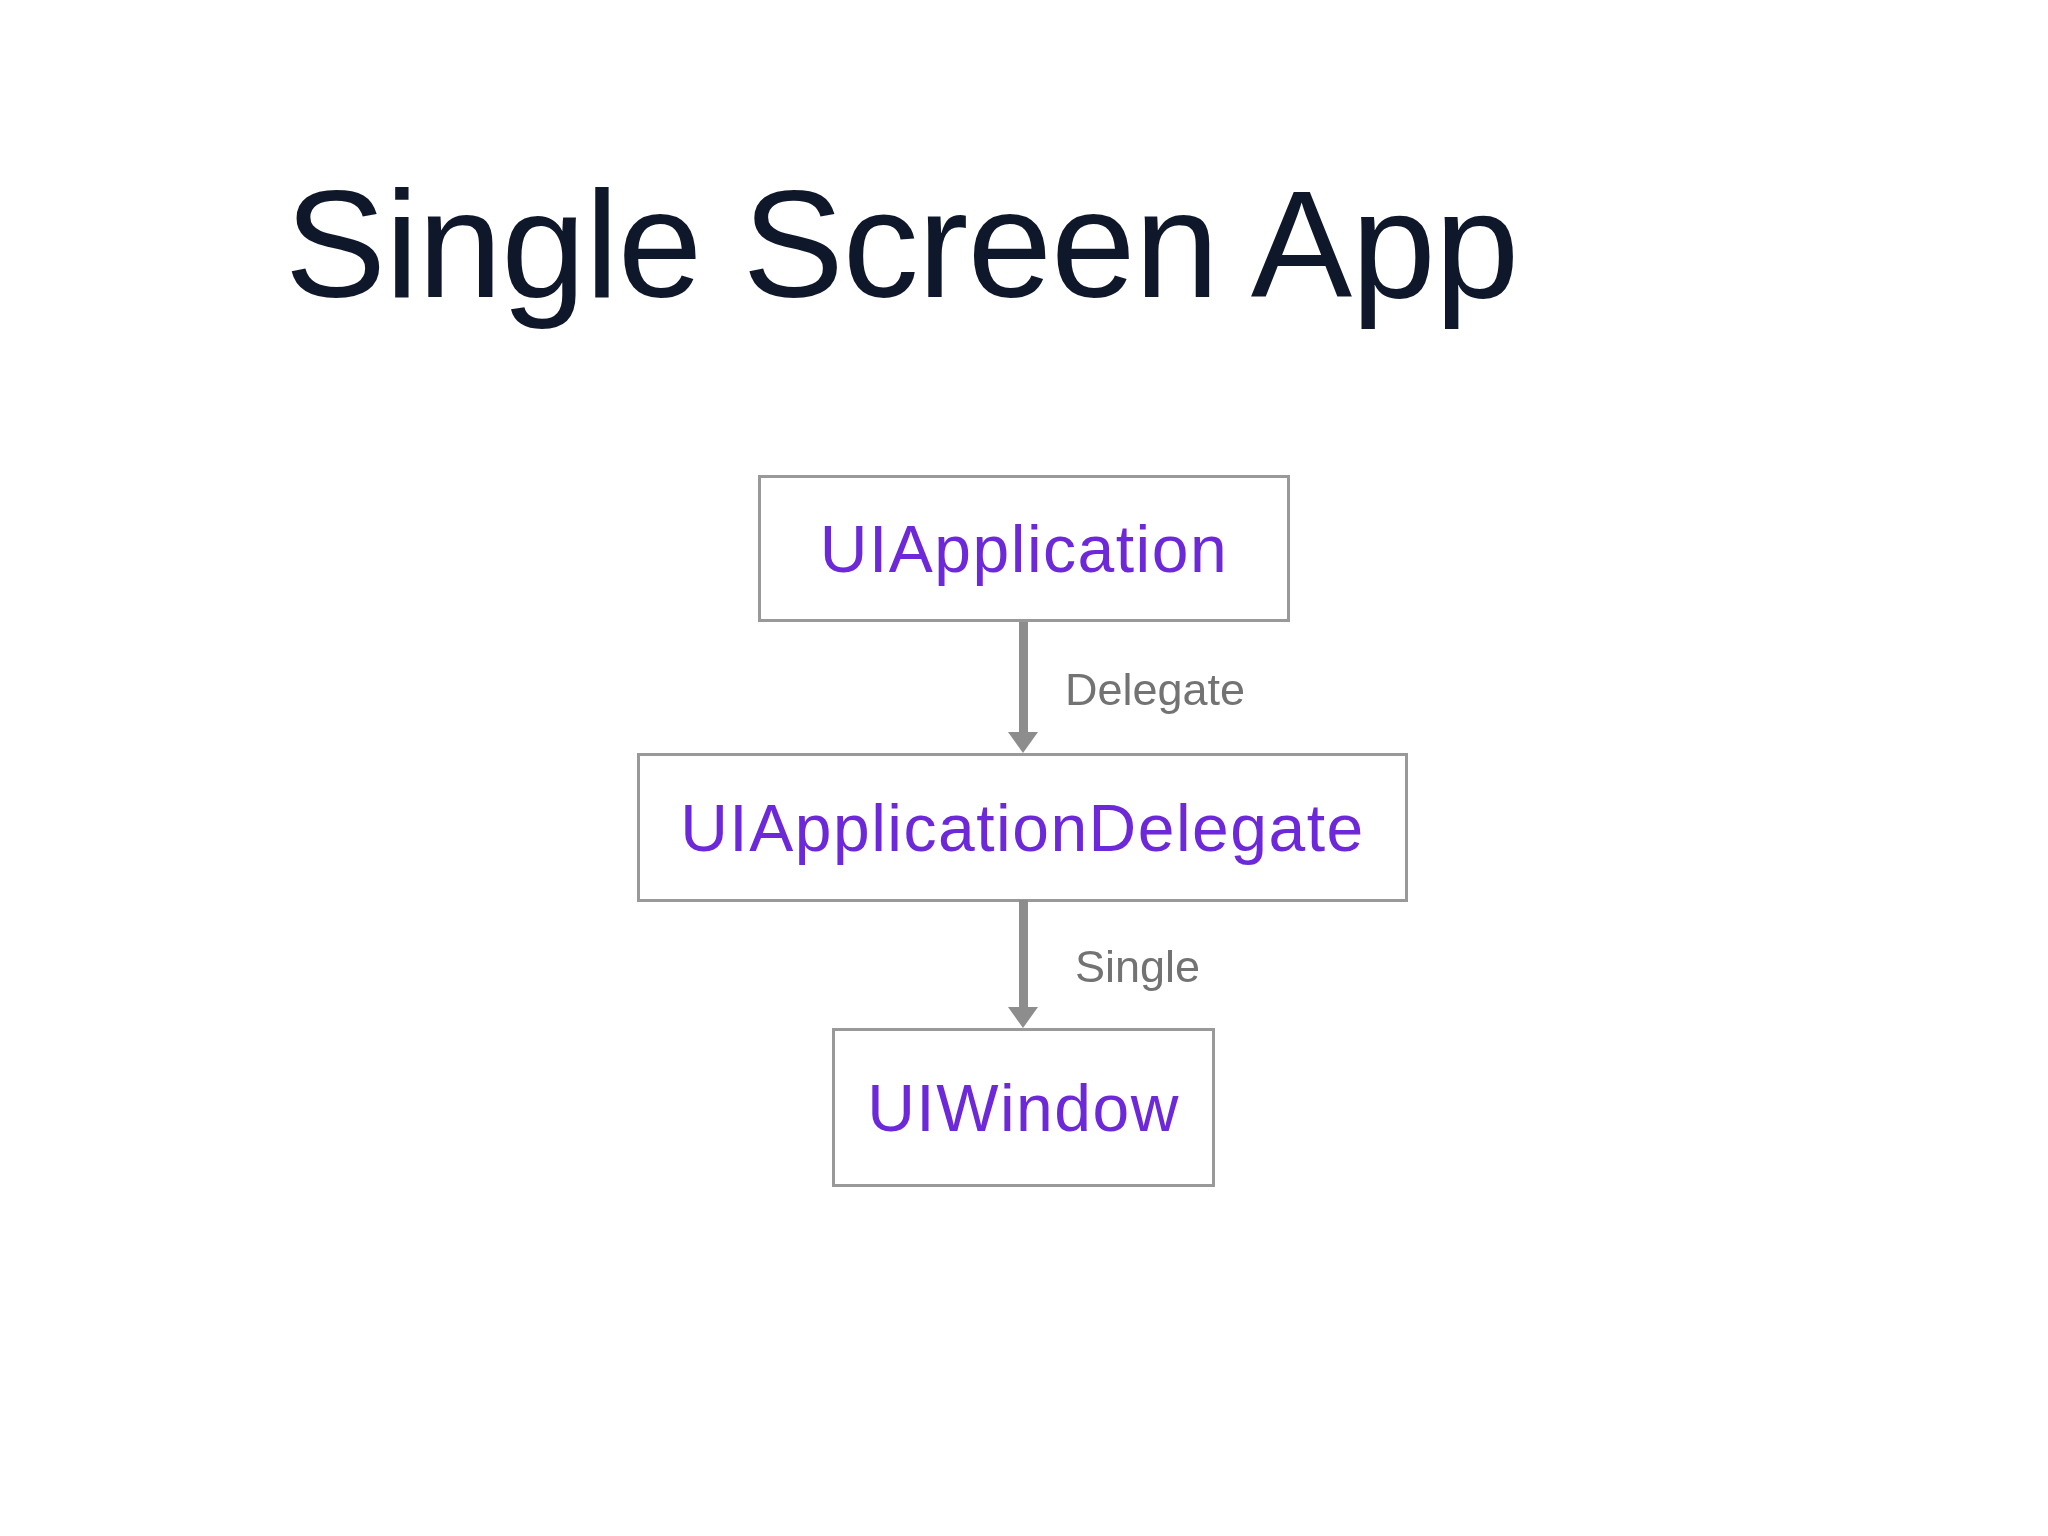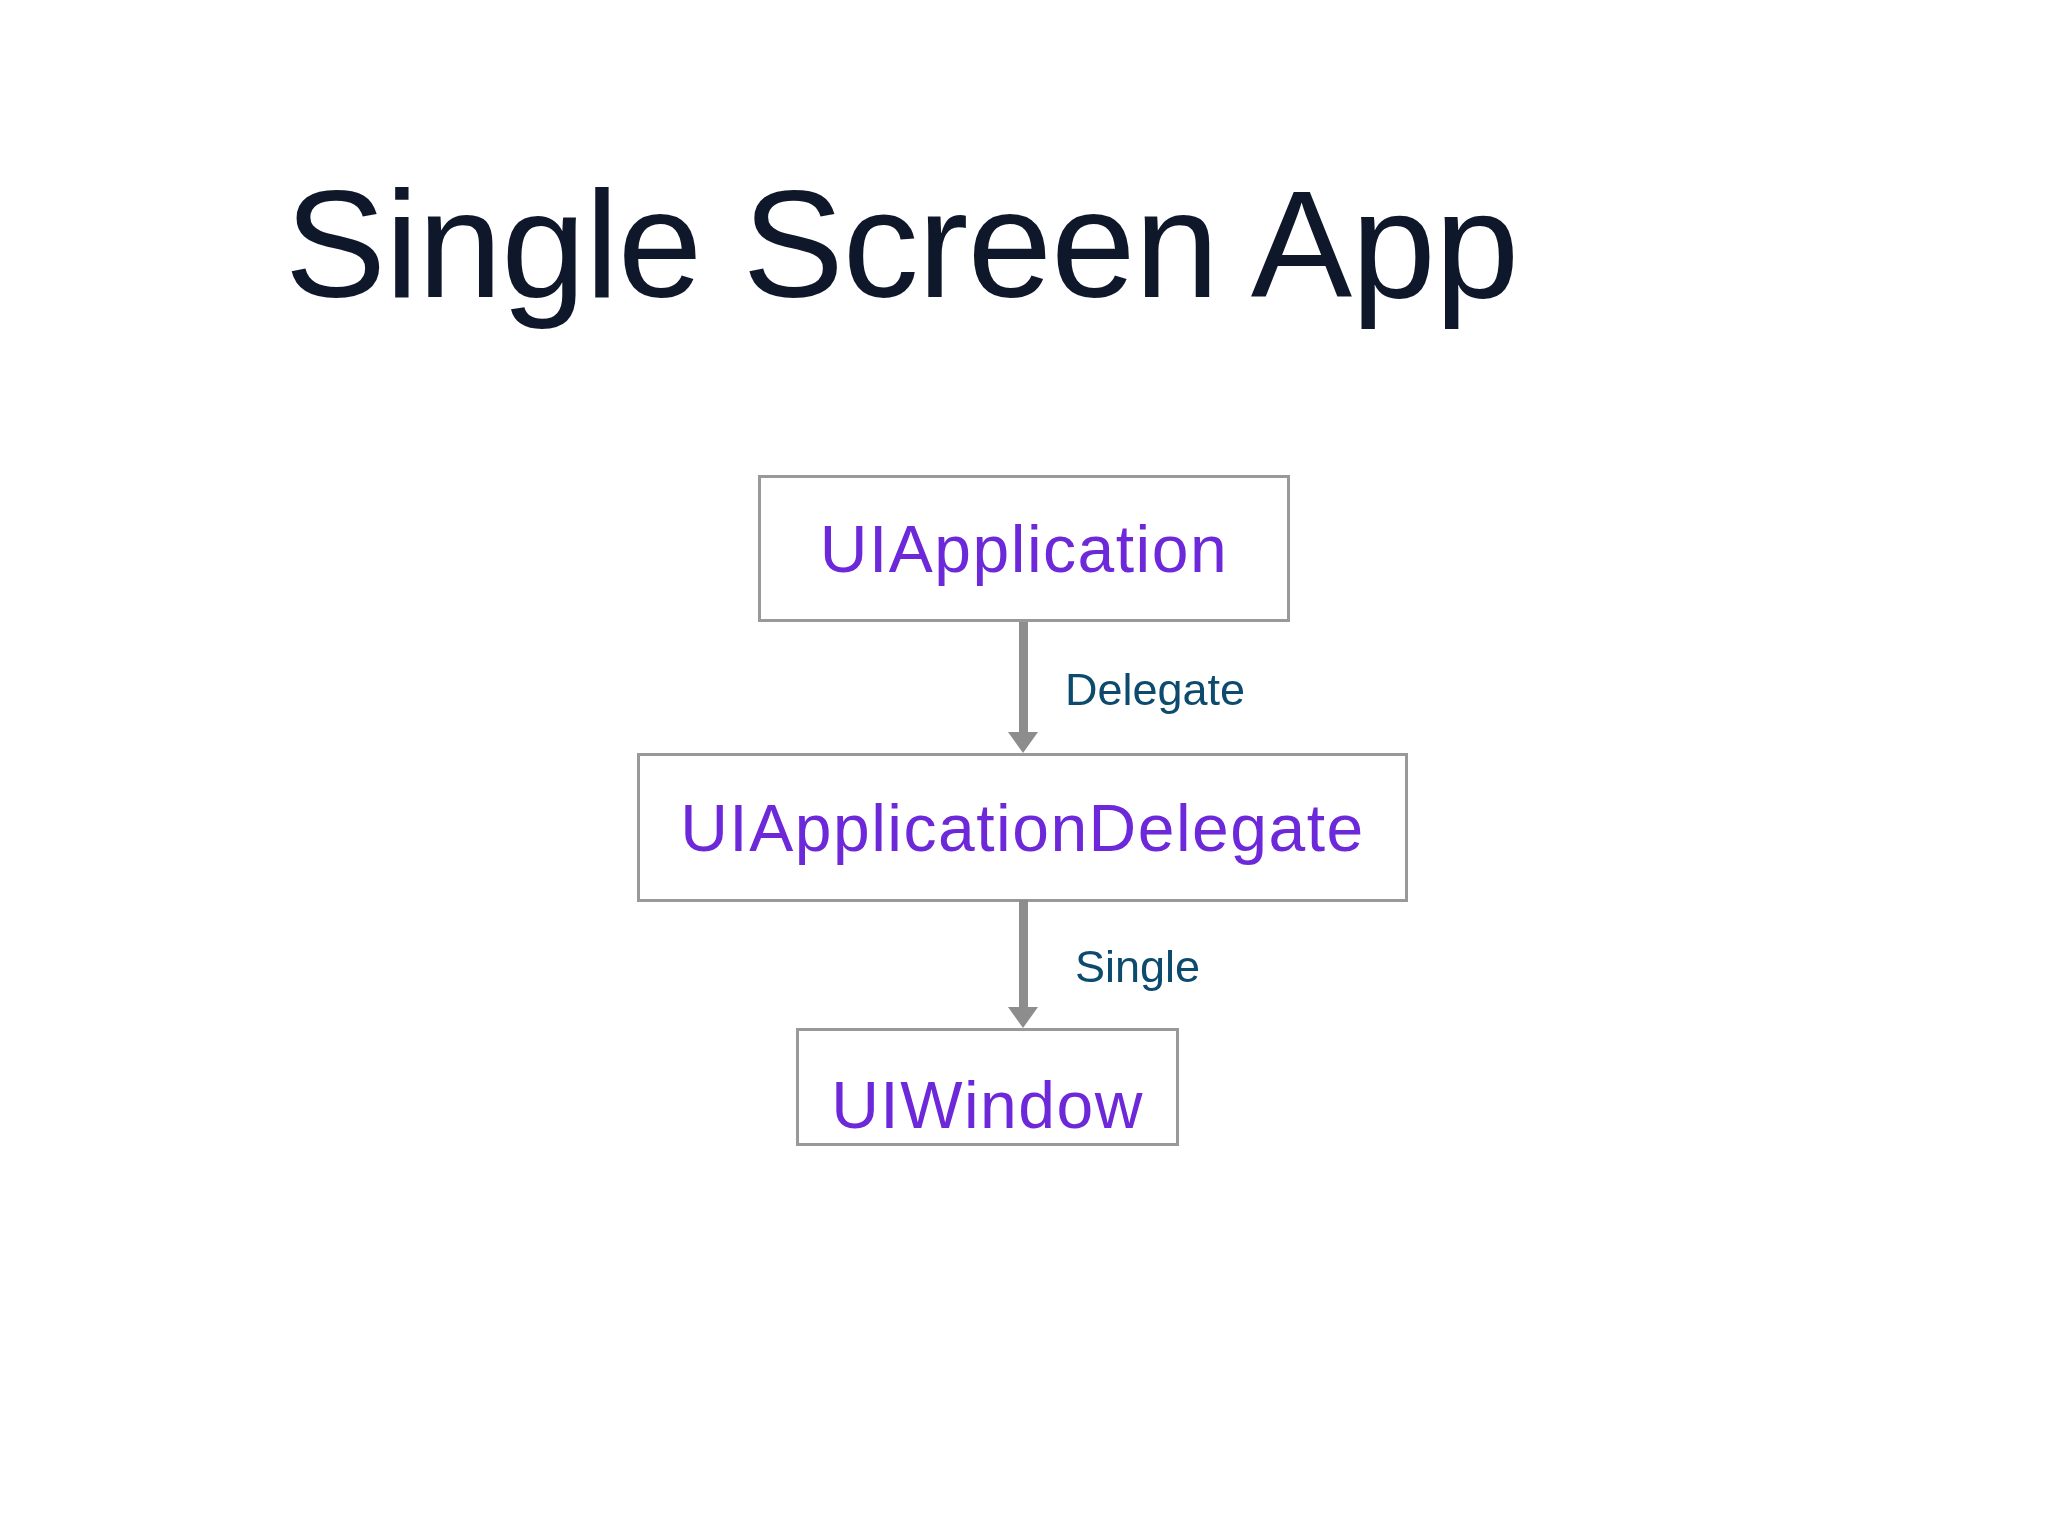--- a/index.html
+++ b/index.html
@@ -37,21 +37,21 @@
     display: flex;
     align-items: center;
     justify-content: center;
     font-size: 66px;
     letter-spacing: 1.5px;
     color: #6d28d9;
     white-space: nowrap;
   }
   .node-uiapplication        { left: 758px; top: 475px;  width: 532px; height: 147px; }
   .node-uiapplicationdelegate{ left: 637px; top: 753px;  width: 771px; height: 149px; }
-  .node-uiwindow             { left: 796px; top: 1028px; width: 383px; height: 118px; align-items: flex-end; }
+  .node-uiwindow             { left: 832px; top: 1028px; width: 383px; height: 159px; }
 
   .arrow-shaft {
     position: absolute;
     width: 9px;
     background: #8d8d8d;
   }
   .arrow-shaft.shaft-1 { left: 1019px; top: 622px; height: 112px; }
   .arrow-shaft.shaft-2 { left: 1019px; top: 900px; height: 109px; }
 
   .arrow-head {
@@ -62,21 +62,21 @@
     border-right: 15px solid transparent;
     border-top: 21px solid #8d8d8d;
   }
   .arrow-head.head-1 { left: 1008px; top: 732px; }
   .arrow-head.head-2 { left: 1008px; top: 1007px; }
 
   .edge-label {
     position: absolute;
     font-size: 45px;
     line-height: 1;
-    color: #0c4a6e;
+    color: #737373;
     white-space: nowrap;
   }
   .edge-label.label-delegate { left: 1065px; top: 667px; }
   .edge-label.label-window   { left: 1075px; top: 944px; }
 </style>
 </head>
 <body>
 
 <div class="slide">
 

